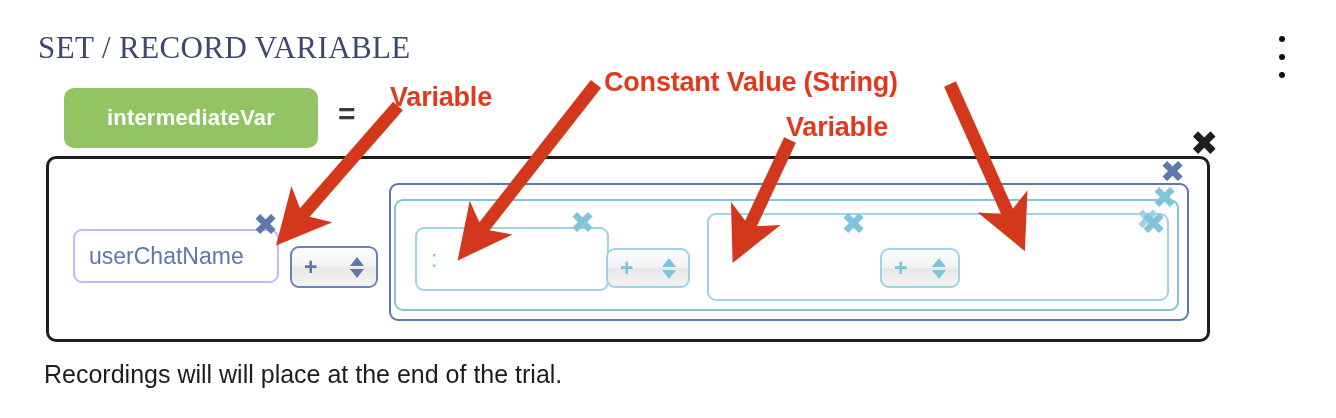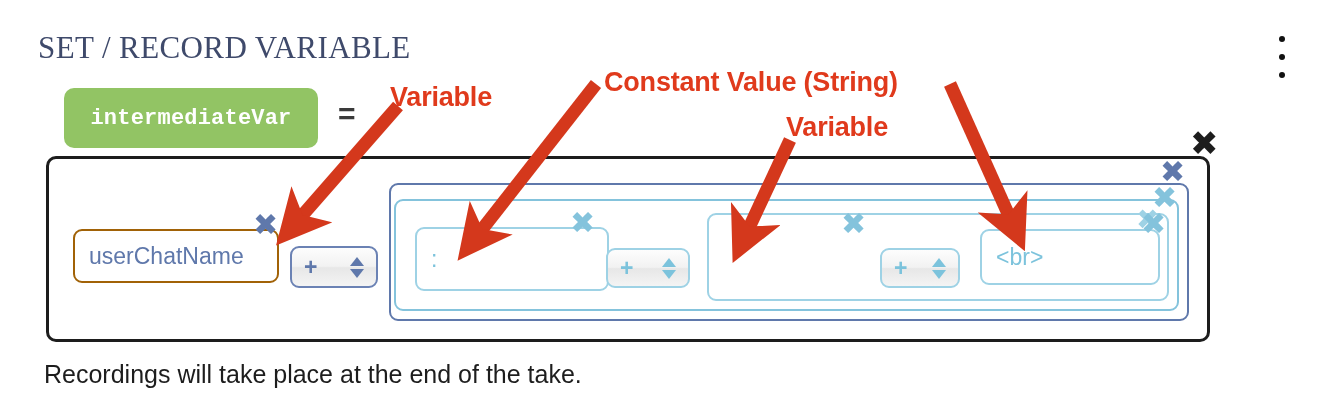--- a/index.html
+++ b/index.html
@@ -50,21 +50,20 @@
     min-width: 254px;
     padding: 0 26px;
     border-radius: 10px;
     background: #92c464;
     display: flex; align-items: center; justify-content: center;
     color: #ffffff;
     font-size: 22px;
     font-weight: bold;
     letter-spacing: .2px;
     white-space: nowrap;
-    font-family: Liberation Mono, monospace;
   }
   #equals-sign {
     position: absolute;
     left: 338px; top: 97px;
     font-size: 30px;
     font-weight: bold;
     color: #3a3a3a;
     font-family: "Liberation Sans", sans-serif;
   }
 
@@ -97,21 +96,21 @@
     position: absolute;
     border-radius: 9px;
     background: #ffffff;
     display: flex;
     align-items: center;
     padding: 0 14px;
     font-size: 23px;
     white-space: nowrap;
     overflow: hidden;
   }
-  .op-dark  { border: 2px solid #a16207; color: #5f78ab; }
+  .op-dark  { border: 2px solid #c4b5fd; color: #5f78ab; }
   .op-light { border: 2px solid #9ed2e5; color: #7cc3dc; }
 
   #operand-userchatname { left: 24px;  top: 70px; width: 206px; height: 54px; }
   #operand-colon        { left: 24px;  top: 42px; width: 194px; height: 64px; }
   #operand-chatinput    { left: 16px;  top: 14px; width: 160px; height: 56px; }
   #operand-br           { left: 271px; top: 14px; width: 180px; height: 56px; }
 
   
   .operator {
     position: absolute;
@@ -224,21 +223,20 @@
 
   <div class="group g-lvl1" id="group-l1">
 
     <div class="operand op-light" id="operand-colon">:</div>
 
     <div class="group g-lvl2" id="group-l2">
 
       <div class="group g-lvl3" id="group-l3">
 
 
-        <div class="operand op-light" id="operand-br">&lt;br&gt;</div>
       </div>
     </div>
   </div>
 </div>
 
 <div class="operator op-dark-ctrl" id="operator-1">
   <span class="op-plus">+</span>
   <span class="op-spin">
     <span class="up"></span>
     <span class="down"></span>
@@ -283,13 +281,13 @@
 
   <line x1="790" y1="140" x2="748" y2="230" stroke="#d4381c" stroke-width="13" marker-end="url(#arrowhead)"></line>
 
   <line x1="950" y1="84" x2="1010" y2="218" stroke="#d4381c" stroke-width="13" marker-end="url(#arrowhead)"></line>
 </svg>
 
 <div class="anno-label" id="anno-label-variable-1">Variable</div>
 <div class="anno-label" id="anno-label-constant">Constant Value (String)</div>
 <div class="anno-label" id="anno-label-variable-2">Variable</div>
 
-<div id="footer-note">Recordings will take place at the end of the take.</div>
+<div id="footer-note">Recordings will will place at the end of the trial.</div>
 
 </body></html>

